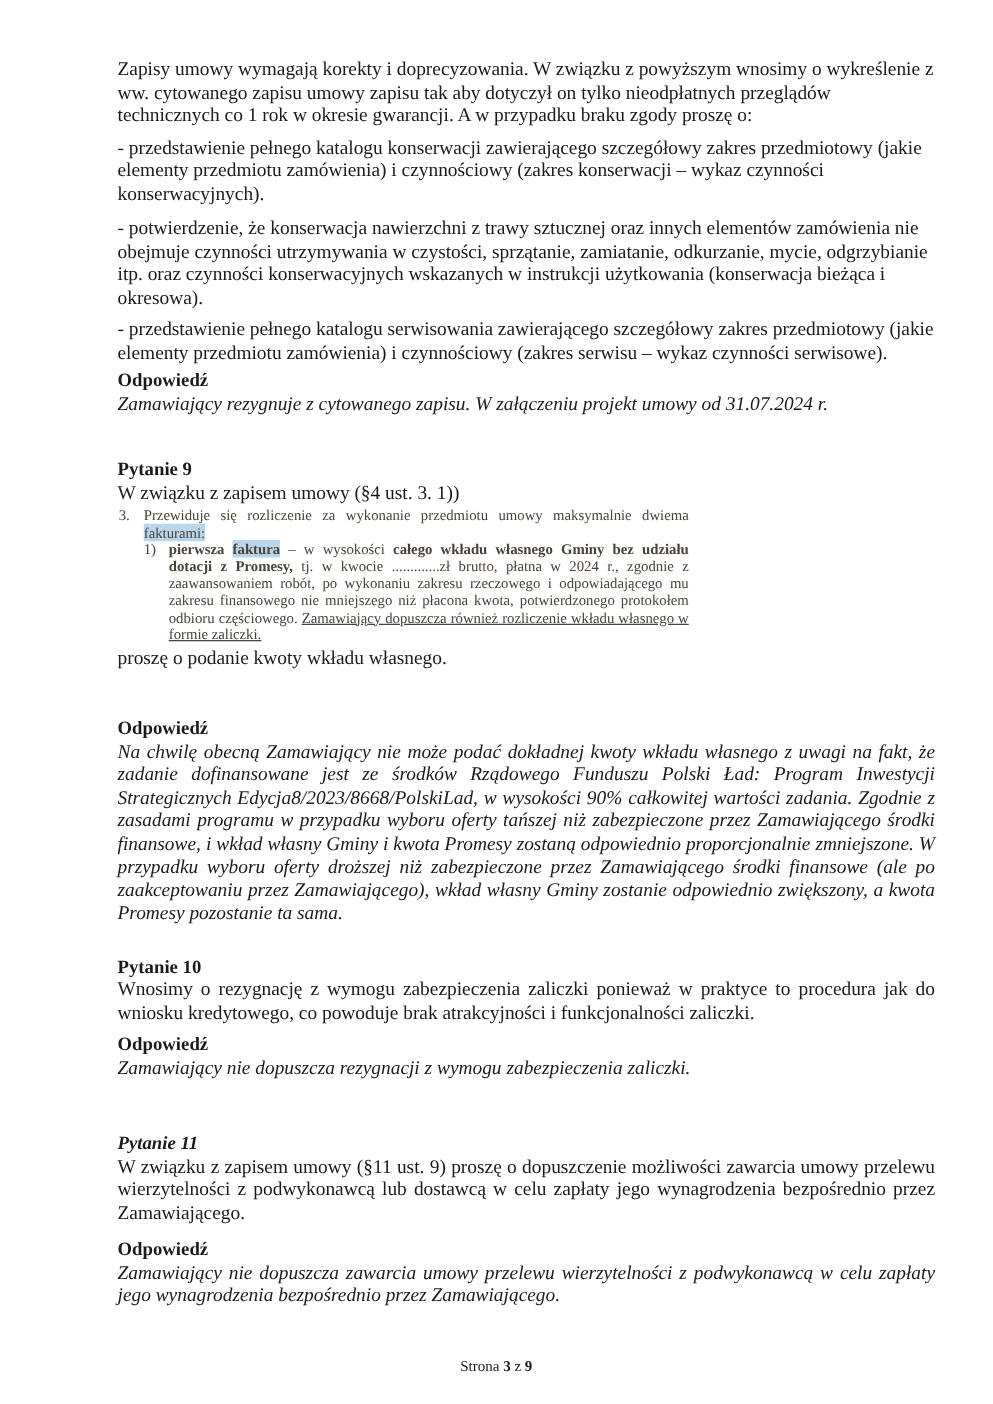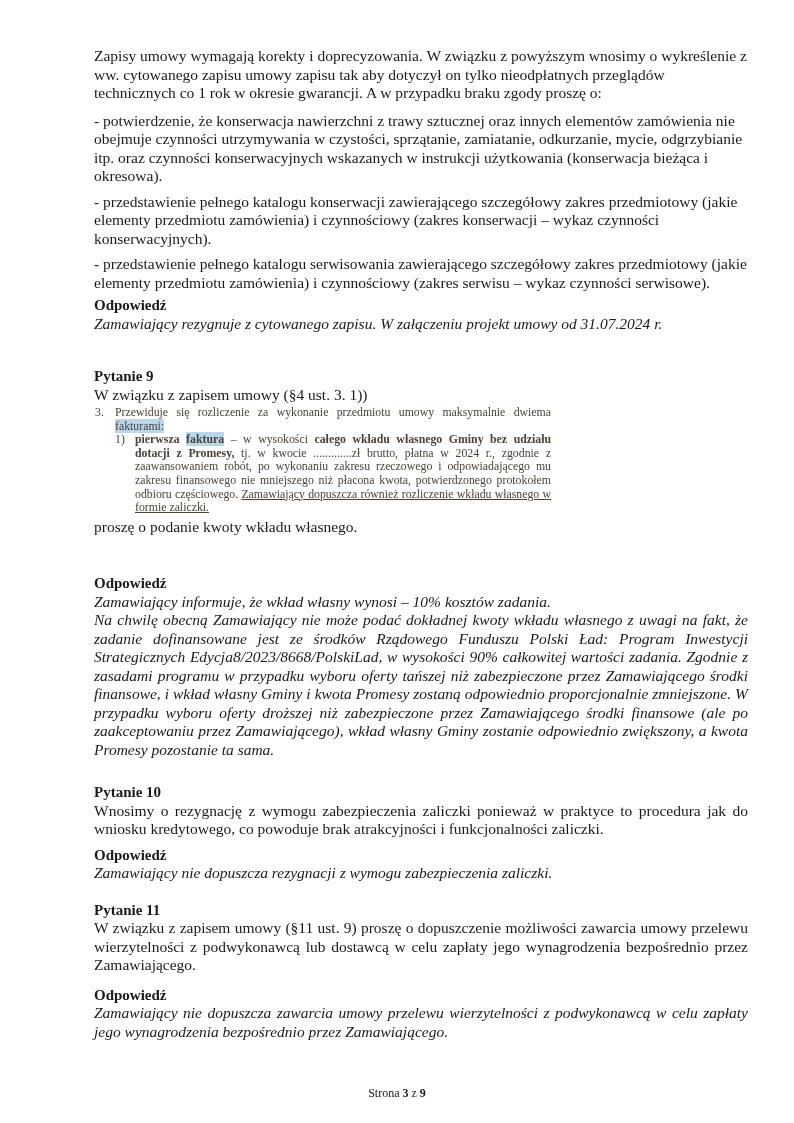--- a/index.html
+++ b/index.html
@@ -19,21 +19,21 @@
   .italic{font-style:italic;}
   .just{text-align:justify;}
   .mt4{margin-top:4px;}
   .mt7{margin-top:7px;}
   .mt9{margin-top:9px;}
   .mt2{margin-top:2px;}
   .mt3{margin-top:3px;}
   .mt11{margin-top:11px;}
   .mt24{margin-top:24px;}
   .mt38{margin-top:38px;}
-  .mt42{margin-top:18px;}
+  .mt42{margin-top:42px;font-style:italic;}
   .mt47{margin-top:34px;}
   
   .quote{
     width:456px;
     margin-left:1px;
     font-size:11.8px;
     line-height:13.6px;
     color:var(--quote-color,#4a4238);
   }
   .qi{display:flex;}
@@ -51,22 +51,22 @@
     color:#1a1a1a;
   }
   .footer b{font-weight:bold;}
 </style>
 </head>
 <body>
 
 <div class="page">
 
   <p class="body">Zapisy umowy wymagają korekty i doprecyzowania. W związku z powyższym wnosimy o wykreślenie z ww. cytowanego zapisu umowy zapisu tak aby dotyczył on tylko nieodpłatnych przeglądów technicznych co 1 rok w okresie gwarancji. A w przypadku braku zgody proszę o:</p>
+  <p class="body mt7">- przedstawienie pełnego katalogu konserwacji zawierającego szczegółowy zakres przedmiotowy (jakie elementy przedmiotu zamówienia) i czynnościowy (zakres konserwacji – wykaz czynności konserwacyjnych).</p>
   <p class="body mt9">- potwierdzenie, że konserwacja nawierzchni z trawy sztucznej oraz innych elementów zamówienia nie obejmuje czynności utrzymywania w czystości, sprzątanie, zamiatanie, odkurzanie, mycie, odgrzybianie itp. oraz czynności konserwacyjnych wskazanych w instrukcji użytkowania (konserwacja bieżąca i okresowa).</p>
-  <p class="body mt7">- przedstawienie pełnego katalogu konserwacji zawierającego szczegółowy zakres przedmiotowy (jakie elementy przedmiotu zamówienia) i czynnościowy (zakres konserwacji – wykaz czynności konserwacyjnych).</p>
   <p class="body mt7">- przedstawienie pełnego katalogu serwisowania zawierającego szczegółowy zakres przedmiotowy (jakie elementy przedmiotu zamówienia) i czynnościowy (zakres serwisu – wykaz czynności serwisowe).</p>
 
   <p class="label mt4">Odpowiedź</p>
   <p class="body italic">Zamawiający rezygnuje z cytowanego zapisu. W załączeniu projekt umowy od 31.07.2024 r.</p>
 
   <p class="label mt47">Pytanie 9</p>
   <p class="body">W związku z zapisem umowy (§4 ust. 3. 1))</p>
 
   <div class="quote mt2">
     <div class="qi">
@@ -78,21 +78,20 @@
     </div>
     <div class="qi qi-inner">
       <span class="qmark">1)</span>
       <div class="qbody just"><span class="qb">pierwsza </span><span class="qb hl">faktura</span><span> – w wysokości </span><span class="qb">całego wkładu własnego Gminy bez udziału dotacji z Promesy,</span><span> tj. w kwocie .............zł brutto, płatna w 2024 r., zgodnie z zaawansowaniem robót, po wykonaniu zakresu rzeczowego i odpowiadającego mu zakresu finansowego nie mniejszego niż płacona kwota, potwierdzonego protokołem odbioru częściowego. </span><span class="qu">Zamawiający dopuszcza również rozliczenie wkładu własnego w formie zaliczki.</span></div>
     </div>
   </div>
 
   <p class="body mt3">proszę o podanie kwoty wkładu własnego.</p>
 
   <p class="label mt38">Odpowiedź</p>
-  <p class="body italic">Zamawiający informuje, że wkład własny wynosi – 10% kosztów zadania.</p>
   <p class="body italic just">Na chwilę obecną Zamawiający nie może podać dokładnej kwoty wkładu własnego z uwagi na fakt, że zadanie dofinansowane jest ze środków Rządowego Funduszu Polski Ład: Program Inwestycji Strategicznych Edycja8/2023/8668/PolskiLad, w wysokości 90% całkowitej wartości zadania. Zgodnie z zasadami programu w przypadku wyboru oferty tańszej niż zabezpieczone przez Zamawiającego środki finansowe, i wkład własny Gminy i kwota Promesy zostaną odpowiednio proporcjonalnie zmniejszone. W przypadku wyboru oferty droższej niż zabezpieczone przez Zamawiającego środki finansowe (ale po zaakceptowaniu przez Zamawiającego), wkład własny Gminy zostanie odpowiednio zwiększony, a kwota Promesy pozostanie ta sama.</p>
 
   <p class="label mt24">Pytanie 10</p>
   <p class="body just">Wnosimy o rezygnację z wymogu zabezpieczenia zaliczki ponieważ w praktyce to procedura jak do wniosku kredytowego, co powoduje brak atrakcyjności i funkcjonalności zaliczki.</p>
   <p class="label mt7">Odpowiedź</p>
   <p class="body italic">Zamawiający nie dopuszcza rezygnacji z wymogu zabezpieczenia zaliczki.</p>
 
   <p class="label mt42">Pytanie 11</p>
   <p class="body just">W związku z zapisem umowy (§11 ust. 9) proszę o dopuszczenie możliwości zawarcia umowy przelewu wierzytelności z podwykonawcą lub dostawcą w celu zapłaty jego wynagrodzenia bezpośrednio przez Zamawiającego.</p>
   <p class="label mt11">Odpowiedź</p>

